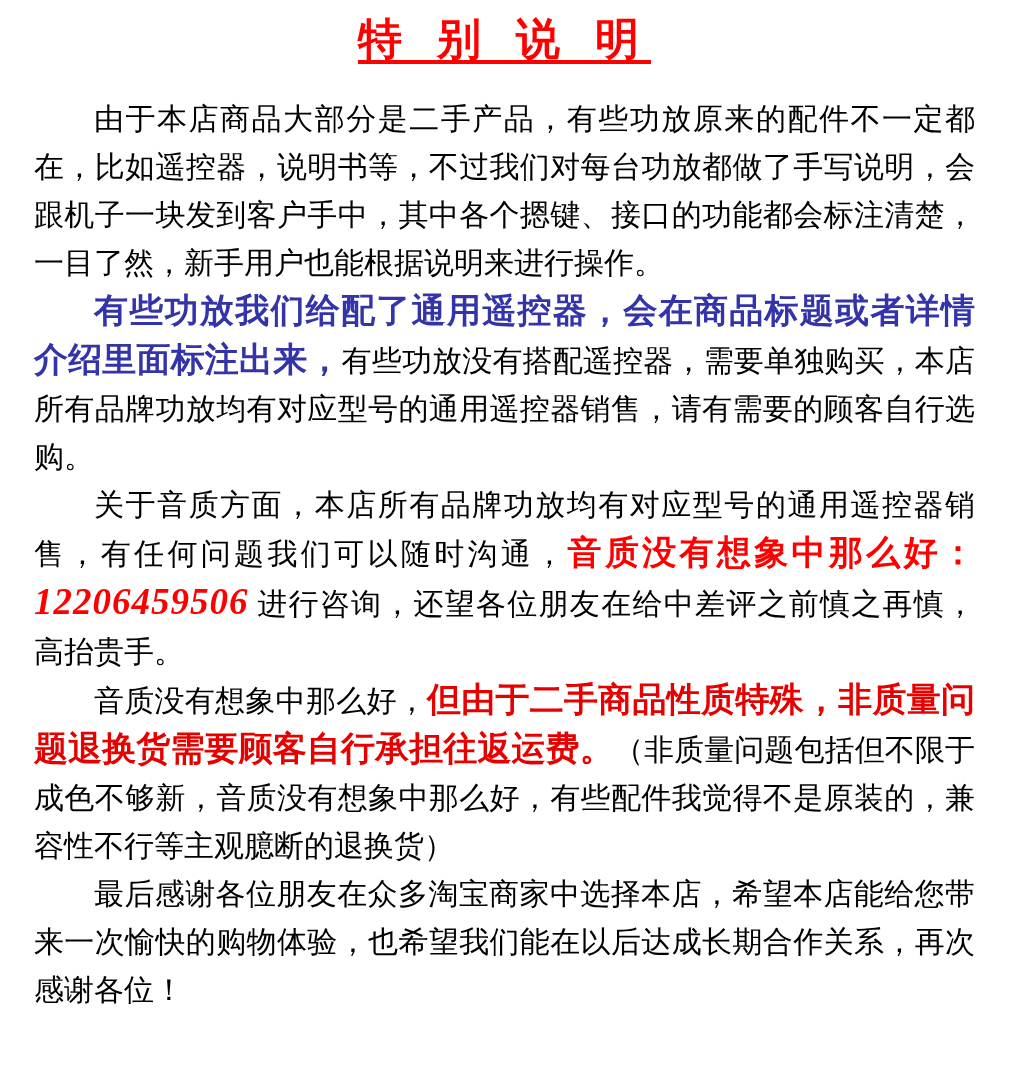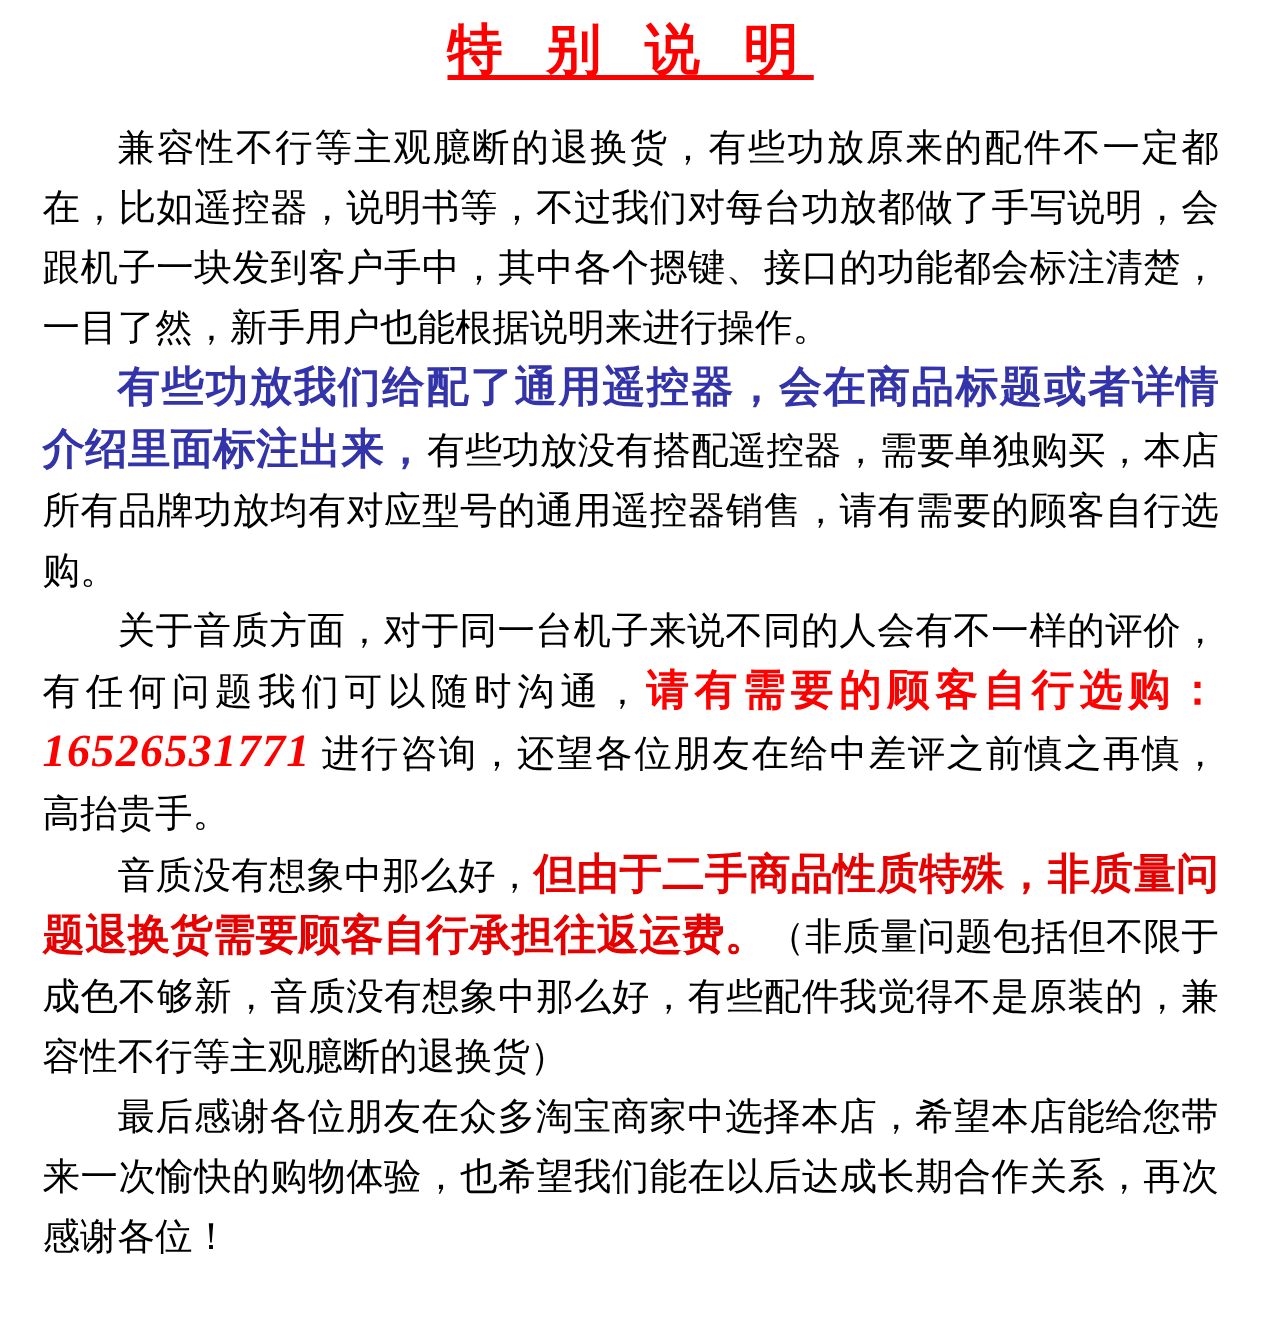--- a/index.html
+++ b/index.html
@@ -66,24 +66,24 @@
     letter-spacing: 1px;
   }
 </style>
 </head>
 <body>
 
 <div class="page">
 
   <h1 class="doc-title"><span class="underlined">特 别 说 明</span></h1>
 
-  <p class="para"><span class="run">兼容性不行等主观臆断的退换货，有些功放原来的配件不一定都在，比如遥控器，说明书等，不过我们对每台功放都做了手写说明，会跟机子一块发到客户手中，其中各个摁键、接口的功能都会标注清楚，一目了然，新手用户也能根据说明来进行操作。</span></p>
+  <p class="para"><span class="run">由于本店商品大部分是二手产品，有些功放原来的配件不一定都在，比如遥控器，说明书等，不过我们对每台功放都做了手写说明，会跟机子一块发到客户手中，其中各个摁键、接口的功能都会标注清楚，一目了然，新手用户也能根据说明来进行操作。</span></p>
 
   <p class="para"><span class="run run-blue">有些功放我们给配了通用遥控器，会在商品标题或者详情介绍里面标注出来，</span><span class="run">有些功放没有搭配遥控器，需要单独购买，本店所有品牌功放均有对应型号的通用遥控器销售，请有需要的顾客自行选购。</span></p>
 
 
-  <p class="para"><span class="run">关于音质方面，对于同一台机子来说不同的人会有不一样的评价，有任何问题我们可以随时沟通，</span><span class="run run-red">请有需要的顾客自行选购：</span><span class="run run-phone">16526531771</span><span class="run"> 进行咨询，还望各位朋友在给中差评之前慎之再慎，高抬贵手。</span></p>
+  <p class="para"><span class="run">关于音质方面，本店所有品牌功放均有对应型号的通用遥控器销售，有任何问题我们可以随时沟通，</span><span class="run run-red">音质没有想象中那么好：</span><span class="run run-phone">12206459506</span><span class="run"> 进行咨询，还望各位朋友在给中差评之前慎之再慎，高抬贵手。</span></p>
 
   <p class="para"><span class="run">音质没有想象中那么好，</span><span class="run run-darkred">但由于二手商品性质特殊，非质量问题退换货需要顾客自行承担往返运费。</span><span class="run">（非质量问题包括但不限于成色不够新，音质没有想象中那么好，有些配件我觉得不是原装的，兼容性不行等主观臆断的退换货）</span></p>
 
   <p class="para"><span class="run">最后感谢各位朋友在众多淘宝商家中选择本店，希望本店能给您带来一次愉快的购物体验，也希望我们能在以后达成长期合作关系，再次感谢各位！</span></p>
 
 </div>
 
 </body></html>

